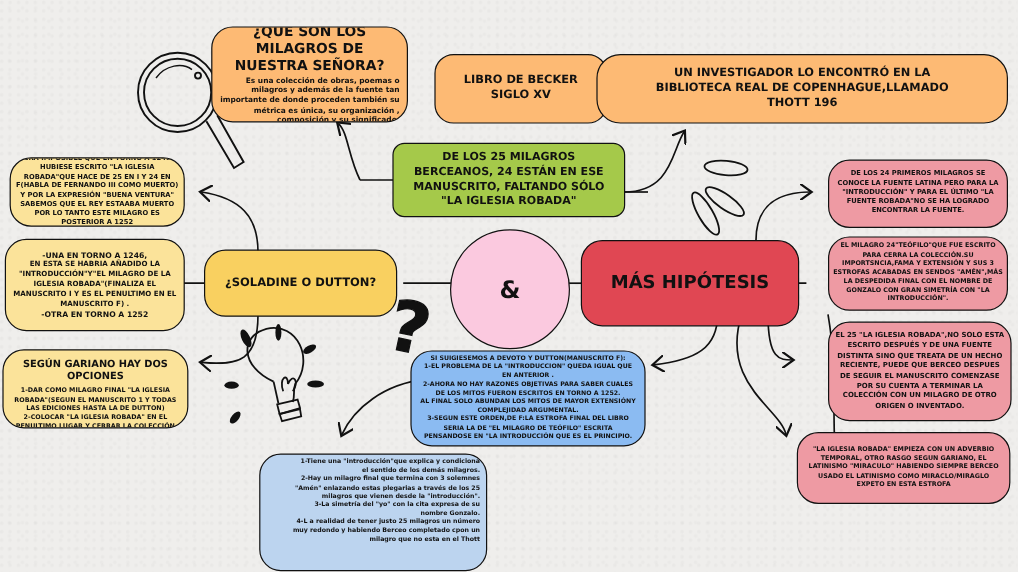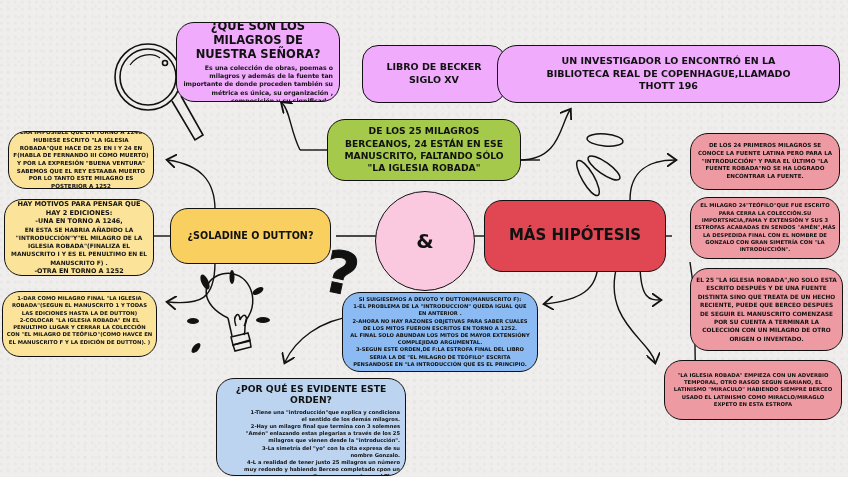--- a/index.html
+++ b/index.html
@@ -23,37 +23,37 @@
     border: 1.6px solid #111;
     border-radius: 18px;
     display: flex; flex-direction: column;
     align-items: center; justify-content: center;
     text-align: center;
     font-weight: bold;
     line-height: 1.18;
     padding: 4px 6px;
     overflow: hidden;
   }
-  .lime { background: #f0abfc; }
+  .lime { background: #fdba74; }
   .green { background: #a5c94a; }
   .yellow { background: #fbe39a; }
   .gold { background: #f9d060; }
   .pinklight { background: #ee9aa3; }
   .red { background: #e04753; }
   .blue { background: #8bbbf2; }
   .bluelight { background: #bcd4ef; }
   .circle {
     position: absolute; left: 375px; top: 191px; width: 100px; height: 100px;
     border-radius: 50%; background: #fbc9df; border: 1.6px solid #111;
     display: flex; align-items: center; justify-content: center;
     font-weight: bold; font-size: 20px;
   }
   .sm { font-size: 6.2px; line-height: 1.35; }
   .xs { font-size: 5.6px; line-height: 1.38; }
-  .md { font-size: 9.5px; line-height: 1.35; }
+  .md { font-size: 9.5px; line-height: 1.35; border-radius: 10px; }
 </style>
 </head>
 <body>
 
 <div class="bg-noise"></div>
 
 <svg class="lines" viewBox="0 0 848 477">
   <defs>
     <marker id="arr" markerWidth="10" markerHeight="10" refX="6" refY="5" orient="auto">
       <path d="M0,0 L7,5 L0,10" fill="none" stroke="#111" stroke-width="1.3"></path>
@@ -146,41 +146,40 @@
 
 <div class="box red" style="left:484px; top:200px; width:182px; height:72px; font-size:15px;">
   <span>MÁS HIPÓTESIS</span>
 </div>
 
 <div class="box yellow xs" style="left:8px; top:131px; width:146px; height:58px; padding:3px 4px;">
   <span>ERA IMPOSIBLE QUE EN TORNO A 1246 HUBIESE ESCRITO "LA IGLESIA ROBADA"QUE HACE DE 25 EN I Y 24 EN F(HABLA DE FERNANDO III COMO MUERTO) Y POR LA EXPRESIÓN "BUENA VENTURA" SABEMOS QUE EL REY ESTAABA MUERTO POR LO TANTO ESTE MILAGRO ES POSTERIOR A 1252</span>
 </div>
 
 <div class="box yellow" style="left:4px; top:199px; width:150px; height:77px; padding:3px 4px;">
-  <div style="font-size:6.6px; line-height:1.35;">HAY MOTIVOS PARA PENSAR QUE HAY 2 EDICIONES:</div>
   <div style="font-size:6.4px; line-height:1.35;">-UNA EN TORNO A 1246,</div>
   <div style="font-size:5.9px; line-height:1.38;">EN ESTA SE HABRIA AÑADIDO LA "INTRODUCCIÓN"Y"EL MILAGRO DE LA IGLESIA ROBADA"(FINALIZA EL MANUSCRITO I Y ES EL PENULTIMO EN EL MANUSCRITO F) .</div>
   <div style="font-size:6.4px; line-height:1.35;">-OTRA EN TORNO A 1252</div>
 </div>
 
 <div class="box yellow" style="left:2px; top:291px; width:155px; height:66px; padding:3px 3px; justify-content:flex-start;">
+  <div style="font-size:8.2px; margin-top:4px; margin-bottom:5px;">SEGÚN GARIANO HAY DOS OPCIONES</div>
   <div class="xs" style="font-size:5.3px;">1-DAR COMO MILAGRO FINAL "LA IGLESIA ROBADA"(SEGUN EL MANUSCRITO 1 Y TODAS LAS EDICIONES HASTA LA DE DUTTON)</div>
   <div class="xs" style="font-size:5.3px;">2-COLOCAR "LA IGLESIA ROBADA" EN EL PENULTIMO LUGAR Y CERRAR LA COLECCIÓN CON "EL MILAGRO DE TEÓFILO"(COMO HAVCE EN EL MANUSCRITO F Y LA EDICIÓN DE DUTTON). )</div>
 </div>
 
 <div class="box blue" style="left:342px; top:292px; width:196px; height:80px; padding:3px 6px;">
   <div class="xs" style="font-size:5.2px;">SI SUIGIESEMOS A DEVOTO Y DUTTON(MANUSCRITO F):</div>
   <div class="xs" style="font-size:5.2px;">1-EL PROBLEMA DE LA "INTRODUCCION" QUEDA IGUAL QUE EN ANTERIOR .</div>
   <div class="xs" style="font-size:5.2px;">2-AHORA NO HAY RAZONES OBJETIVAS PARA SABER CUALES DE LOS MITOS FUERON ESCRITOS EN TORNO A 1252.</div>
   <div class="xs" style="font-size:5.2px;">AL FINAL SOLO ABUNDAN LOS MITOS DE MAYOR EXTENSIÓNY COMPLEJIDAD ARGUMENTAL.</div>
   <div class="xs" style="font-size:5.2px;">3-SEGUN ESTE ORDEN,DE F:LA ESTROFA FINAL DEL LIBRO SERIA LA DE "EL MILAGRO DE TEÓFILO" ESCRITA PENSANDOSE EN "LA INTRODUCCIÓN QUE ES EL PRINCIPIO.</div>
 </div>
 
 <div class="box bluelight" style="left:216px; top:378px; width:190px; height:98px; padding:3px 5px; justify-content:flex-start;">
-  <div style="font-size:9.2px; margin-top:2px; margin-bottom:3px;">¿POR QUÉ ES EVIDENTE ESTE ORDEN?</div>
   <div style="font-size:5.2px; line-height:1.38; text-align:right; align-self:stretch; padding-left:22px;">
     <div>1-Tiene una "introducción"que explica y condiciona el sentido de los demás milagros.</div>
     <div>2-Hay un milagro final que termina con 3 solemnes "Amén" enlazando estas plegarias a través de los 25 milagros que vienen desde la "introducción".</div>
     <div>3-La simetría del "yo" con la cita expresa de su nombre Gonzalo.</div>
     <div>4-L a realidad de tener justo 25 milagros un número muy redondo y habiendo Berceo completado cpon un milagro que no esta en el Thott</div>
   </div>
 </div>
 
 <div class="box pinklight xs" style="left:690px; top:133px; width:150px; height:57px; padding:3px 6px;">
   <span>DE LOS 24 PRIMEROS MILAGROS SE CONOCE LA FUENTE LATINA PERO PARA LA "INTRODUCCIÓN" Y PARA EL ÚLTIMO "LA FUENTE ROBADA"NO SE HA LOGRADO ENCONTRAR LA FUENTE.</span>

